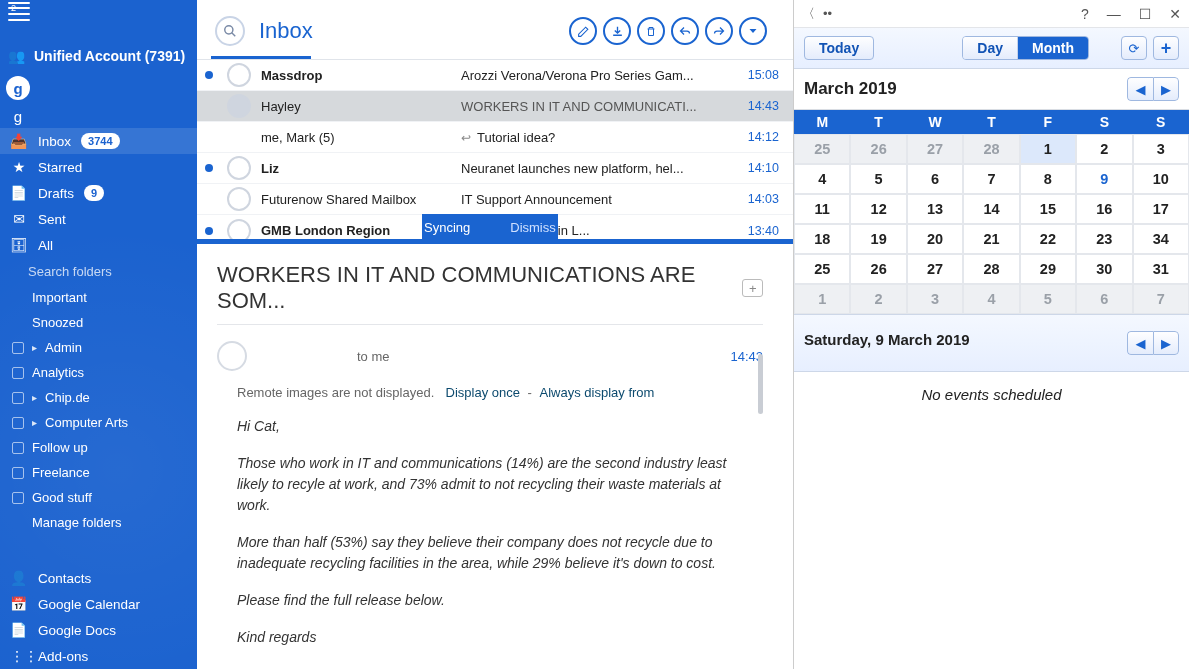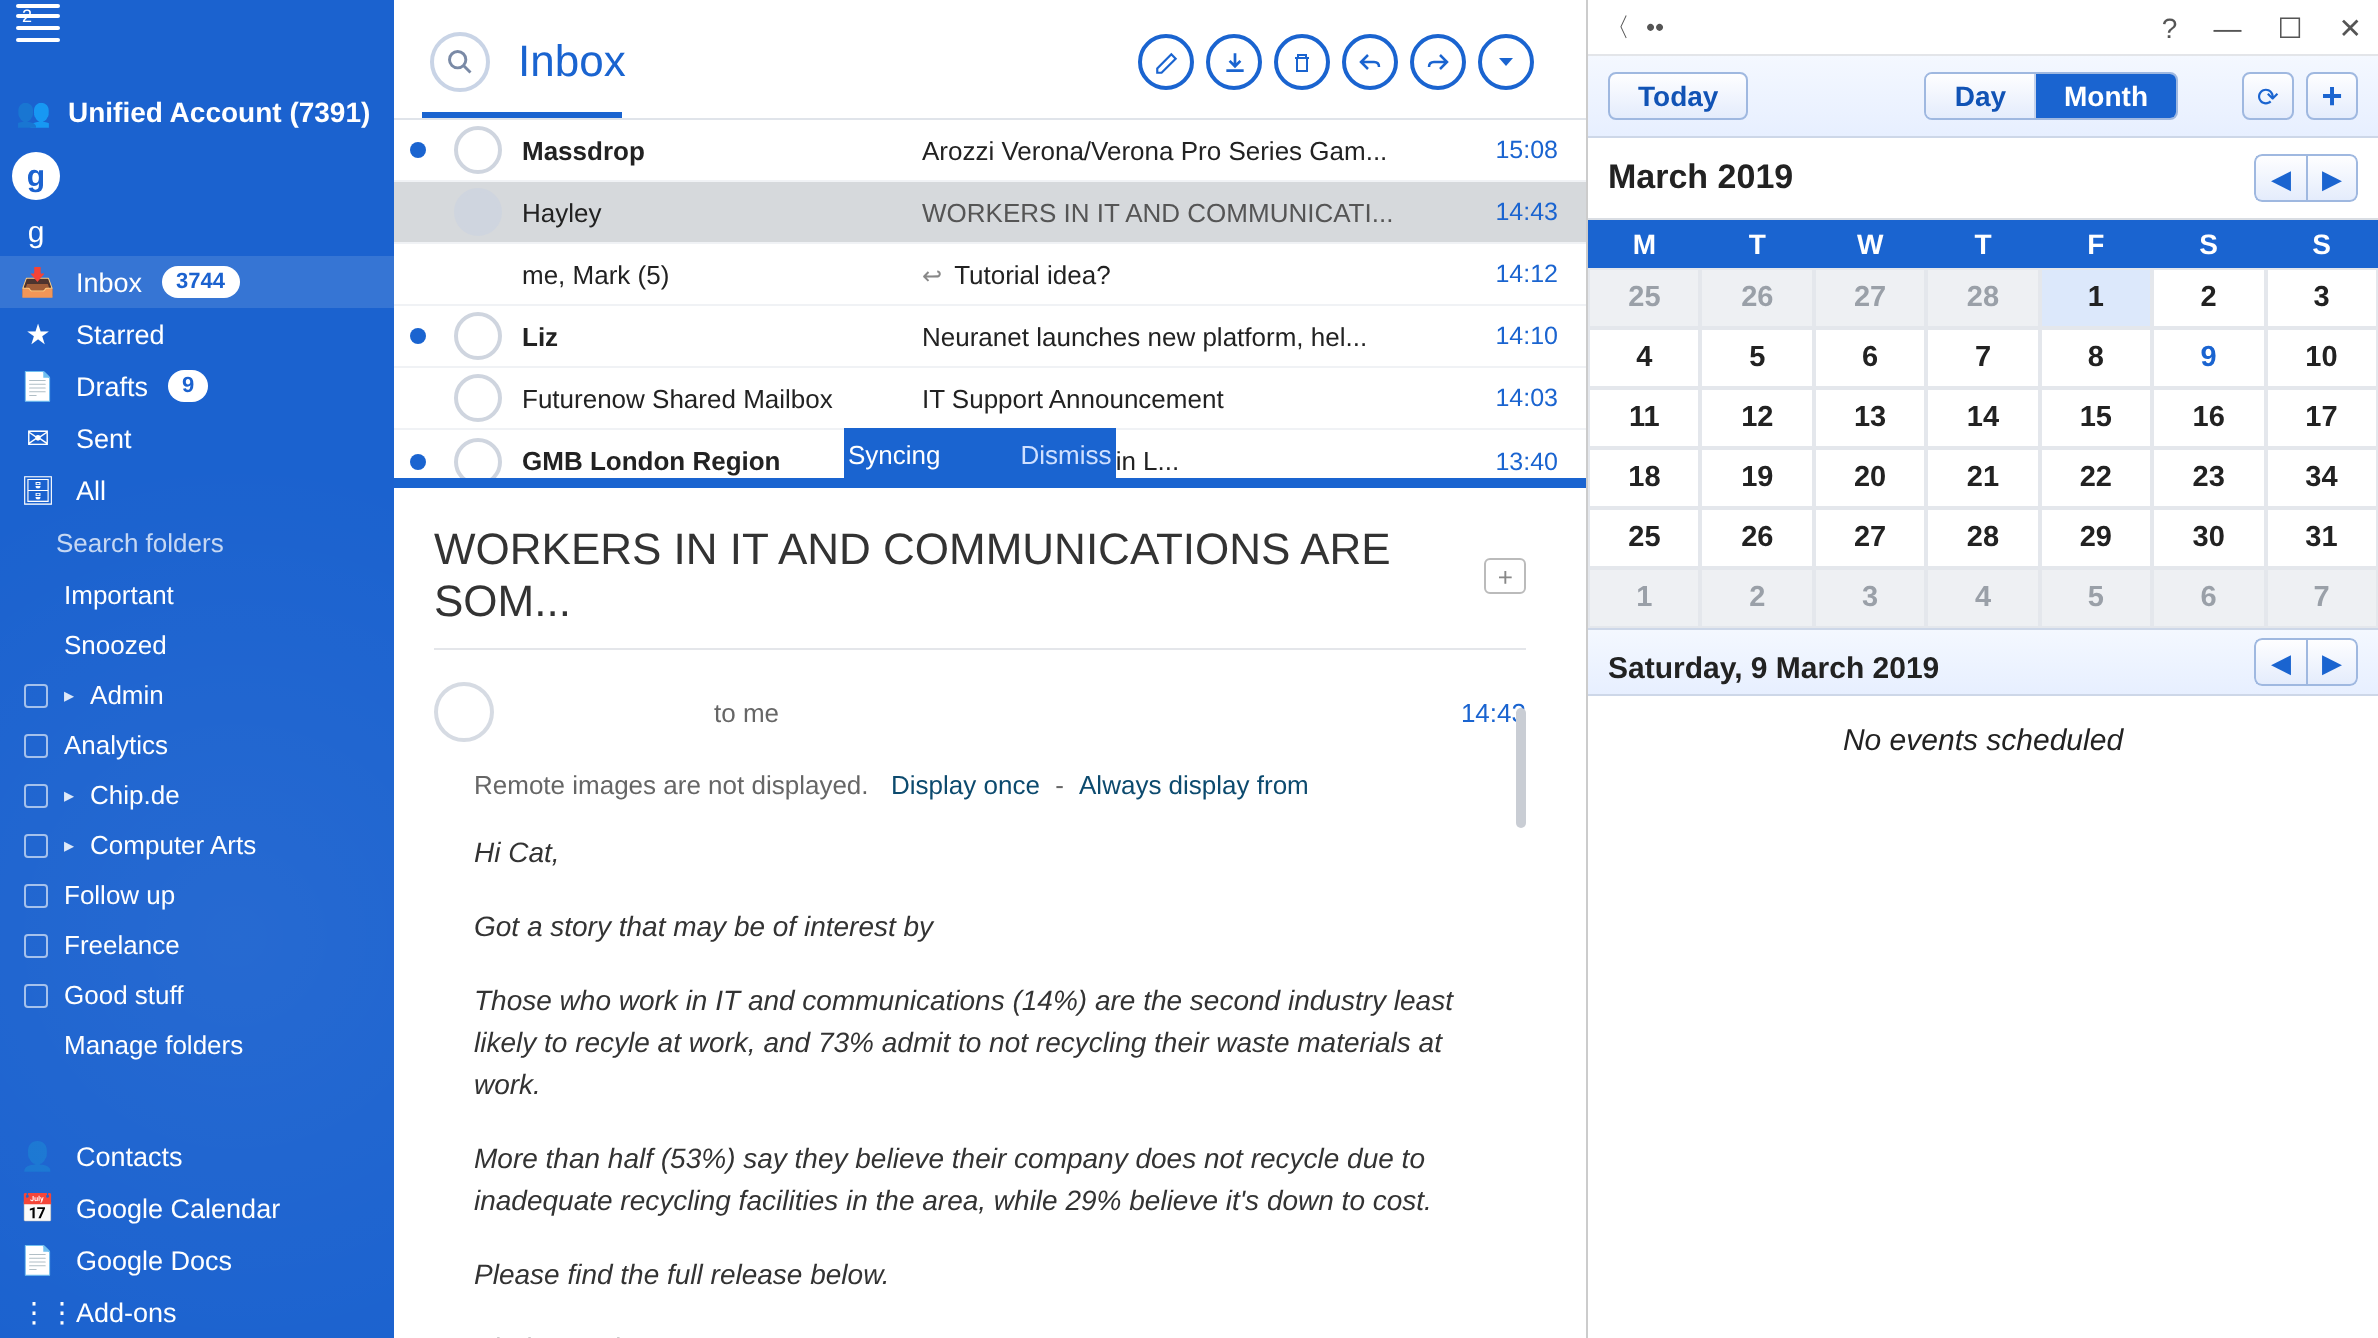--- a/index.html
+++ b/index.html
@@ -80,21 +80,21 @@
 .nav-pair { margin-left:auto; display:flex; border-radius:4px; overflow:hidden;}
 .nav-pair .nav-sq:first-child{ border-right:none; border-radius:4px 0 0 4px;} .nav-pair .nav-sq:last-child{ border-radius:0 4px 4px 0;}
 .dow-row { display:flex; background:#1a64d0; color:#fff;}
 .dow-row div { flex:1; text-align:center; padding:4px 0; font-weight:600; font-size:14px;}
 .cal-grid { }
 .cal-row { display:flex;}
 .cal-cell { flex:1; text-align:center; padding:6px 0; border:1px solid #e4e7ec; font-size:14.5px; font-weight:600; cursor:pointer; background:#fff;}
 .cal-cell.dim { background:#eef0f3; color:#9aa0a8;}
 .cal-cell.today { color:#1a64d0;}
 .cal-cell.hilite { background:#dce8fb;}
-.daybar { display:flex; align-items:flex-end; padding:4px 10px; background:linear-gradient(#f4f8ff,#e7efff); border-top:1px solid #cdd7e8; border-bottom:1px solid #cdd7e8;}
+.daybar { display:flex; align-items:flex-start; padding:16px 10px; background:linear-gradient(#f4f8ff,#e7efff); border-top:1px solid #cdd7e8; border-bottom:1px solid #cdd7e8;}
 .daybar-label { font-weight:700; font-size:15px;}
 .noevents { text-align:center; padding:14px 0; font-size:15px; color:#222;font-style:italic;}
 
 svg { display:block; }
 </style>
 </head>
 <body>
 
 <div class="sidebar">
   <div class="sb-top">
@@ -306,21 +306,20 @@
       <span class="tome">to me</span>
       <span class="reader-time">14:43</span>
     </div>
     <div class="remote-img">
       <span>Remote images are not displayed.</span>&nbsp;
       <a>Display once</a> - 
       <a>Always display from</a>
     </div>
     <div class="body-text">
       <p>Hi Cat,</p>
-      <p>Got a story that may be of interest by</p>
       <p>Those who work in IT and communications (14%) are the second industry least likely to recyle at work, and 73% admit to not recycling their waste materials at work.</p>
       <p>More than half (53%) say they believe their company does not recycle due to inadequate recycling facilities in the area, while 29% believe it's down to cost.</p>
       <p>Please find the full release below.</p>
       <p>Kind regards</p>
     </div>
     <div class="reader-scroll"></div>
   </div>
 </div>
 
 <div class="calpane">

